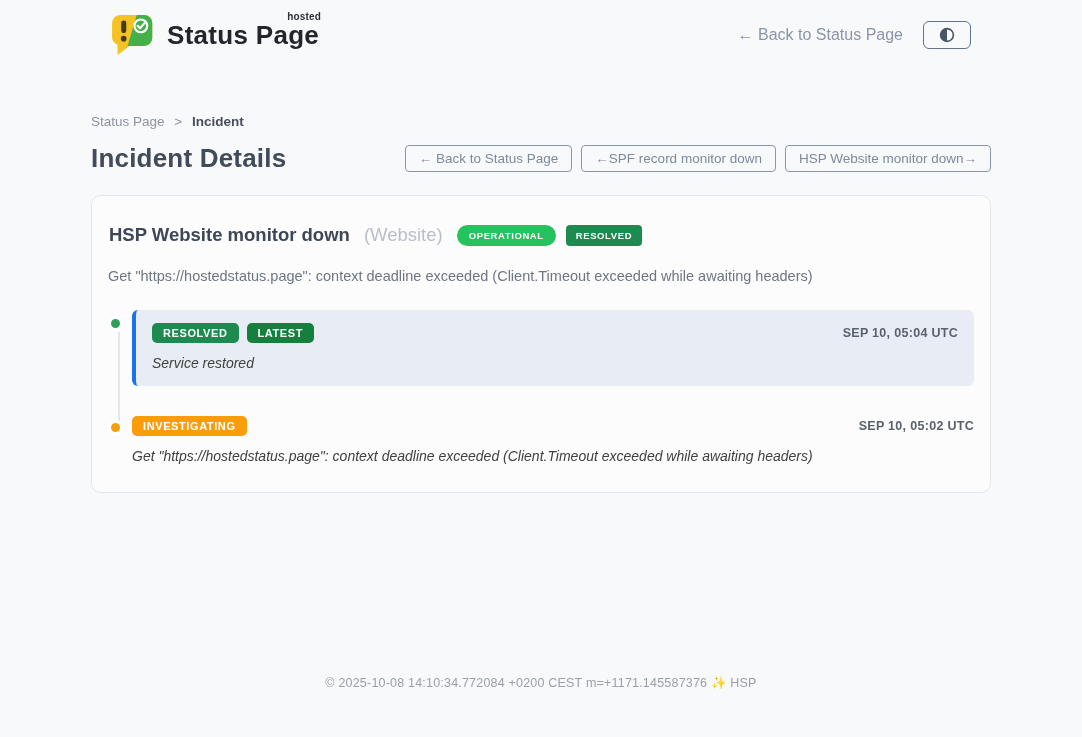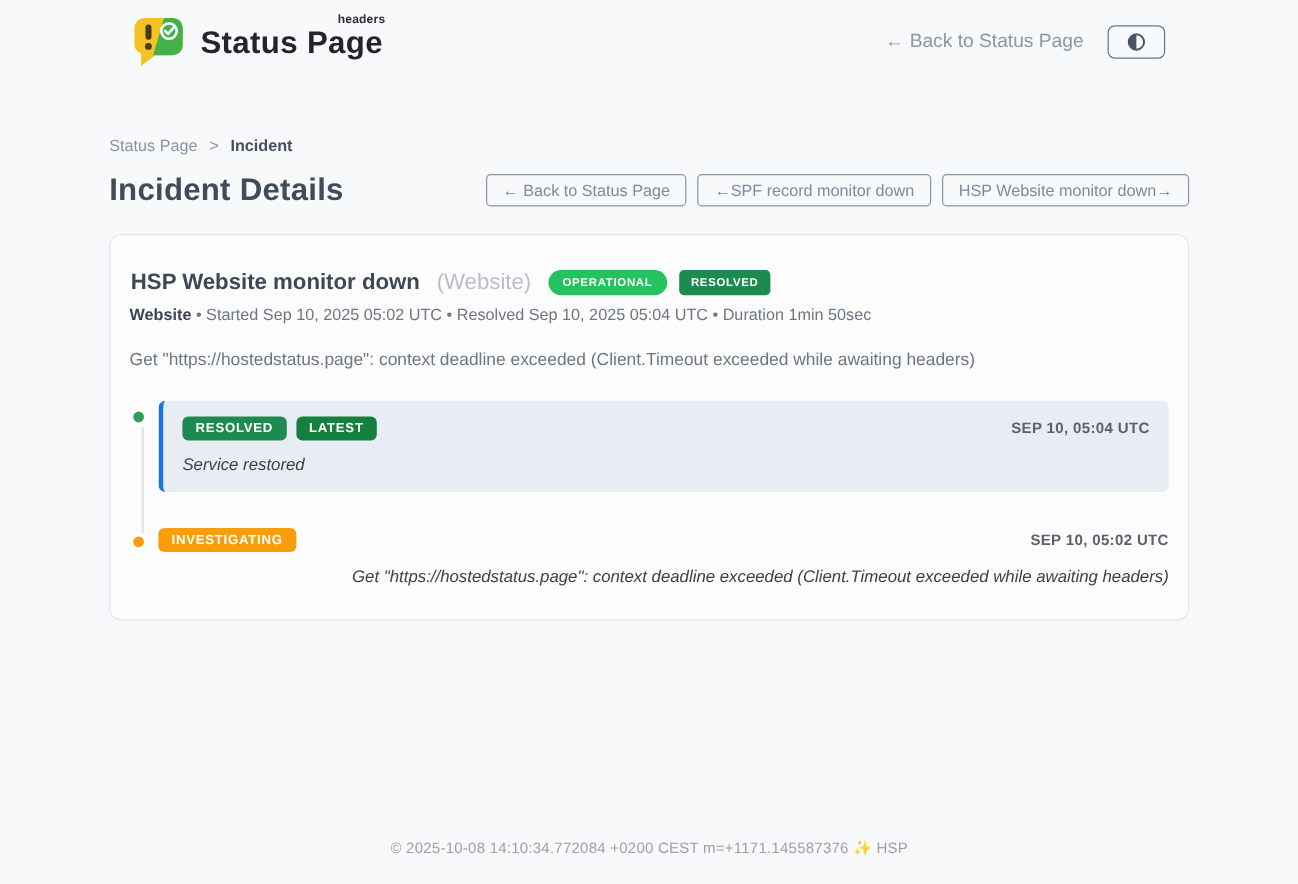--- a/index.html
+++ b/index.html
@@ -53,21 +53,21 @@
   .tl-row { display:flex; align-items:flex-start; }
   .tl-row + .tl-row { margin-top:28px; }
   .tl-dot-col { width:24px; flex:0 0 24px; position:relative; z-index:1; }
   .tl-dot { width:15px; height:15px; border-radius:50%; border:3px solid #ffffff; margin-top:6px; }
   .dot-green { background:#2f9e58; }
   .dot-orange { background:#f99d0b; }
   .tl-content { flex:1; min-width:0; }
   .tl-entry-highlight {
     background:#e8edf5; border-left:4px solid #1a73e8; border-radius:6px; padding:13px 16px 15px 16px;
   }
-  .tl-entry-plain { padding:2px 0 0 0;text-align:right; }
+  .tl-entry-plain { padding:2px 0 0 0; }
   .tl-badge-row { display:flex; align-items:center; }
   .tl-badges { display:flex; gap:8px; }
   .tl-badge { font-size:11px; font-weight:700; letter-spacing:0.6px; color:#fff; padding:4px 11px; border-radius:5px; }
   .tlb-resolved { background:#1d8a4f; }
   .tlb-latest { background:#15803d; }
   .tlb-investigating { background:#f99d0b; }
   .tl-timestamp { margin-left:auto; font-size:12.5px; font-weight:700; color:#59616d; letter-spacing:0.3px; }
   .tl-message { margin-top:12px; font-size:14px; color:#404040;font-style:italic; }
   .footer { margin-top:182px; text-align:center; }
   .powered-row { display:flex; align-items:center; justify-content:center; gap:8px; font-size:15.5px; color:#636b76; }
@@ -85,21 +85,21 @@
           <path d="M10,1 H36 A9,9 0 0 1 45,10 V26 A9,9 0 0 1 36,35 H20 L7,45 L7,33.5 A9,9 0 0 1 1,26 V10 A9,9 0 0 1 10,1 Z" fill="#f4c222"></path>
           <path d="M28,1 H36 A9,9 0 0 1 45,10 V26 A9,9 0 0 1 36,35 H18 Z" fill="#43b149"></path>
           <rect x="11" y="7" width="5.5" height="14" rx="2.7" fill="#463a18"></rect>
           <circle cx="13.7" cy="27" r="3.1" fill="#463a18"></circle>
           <circle cx="32.5" cy="13" r="7" fill="none" stroke="#ffffff" stroke-width="2.4"></circle>
           <path d="M29,13 l2.6,2.6 l5,-5.6" fill="none" stroke="#ffffff" stroke-width="2.4" stroke-linecap="round" stroke-linejoin="round"></path>
         </svg>
       </span>
       <span class="brand-text">
         <span>Status Page</span>
-        <span class="brand-sup">headers</span>
+        <span class="brand-sup">hosted</span>
       </span>
     </div>
     <div class="header-right">
       <a class="header-back">← Back to Status Page</a>
       <button class="theme-btn">
         <span>
           <svg viewBox="0 0 16 16" width="16" height="16">
             <circle cx="8" cy="8" r="6.4" fill="none" stroke="#475569" stroke-width="1.6"></circle>
             <path d="M8,1.6 A6.4,6.4 0 0 0 8,14.4 Z" fill="#475569"></path>
           </svg>
@@ -128,24 +128,20 @@
   <section class="card">
     <div class="card-title-row">
       <span class="incident-title">HSP Website monitor down</span>
       <span class="incident-component">(Website)</span>
       <span class="title-badges">
         <span class="badge badge-operational">OPERATIONAL</span>
         <span class="badge badge-resolved-sm">RESOLVED</span>
       </span>
     </div>
 
-    <div class="meta-line">
-      <span class="meta-component">Website</span>
-      <span>• Started Sep 10, 2025 05:02 UTC • Resolved Sep 10, 2025 05:04 UTC • Duration 1min 50sec</span>
-    </div>
 
     <p class="description">Get "https://hostedstatus.page": context deadline exceeded (Client.Timeout exceeded while awaiting headers)</p>
 
     <div class="timeline">
 
       <div class="tl-row">
         <div class="tl-dot-col">
           <div class="tl-dot dot-green"></div>
         </div>
         <div class="tl-content tl-entry-highlight">

